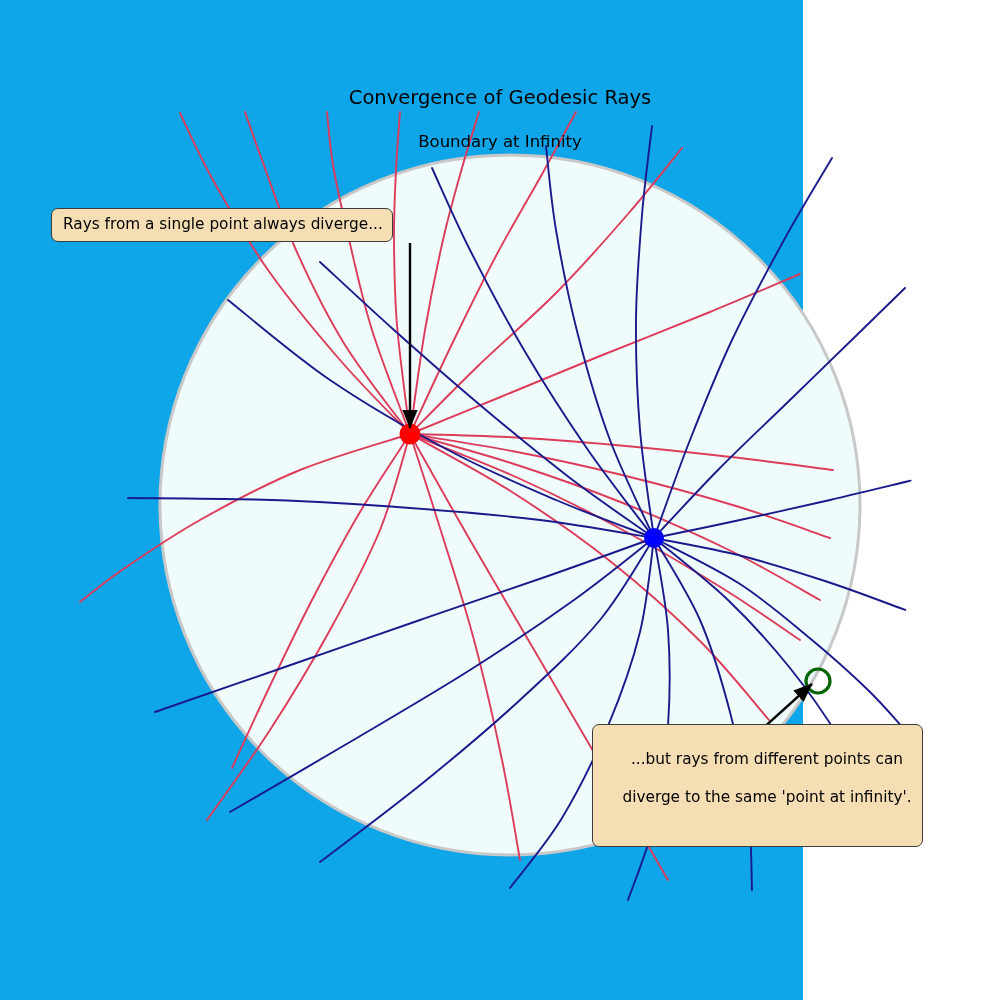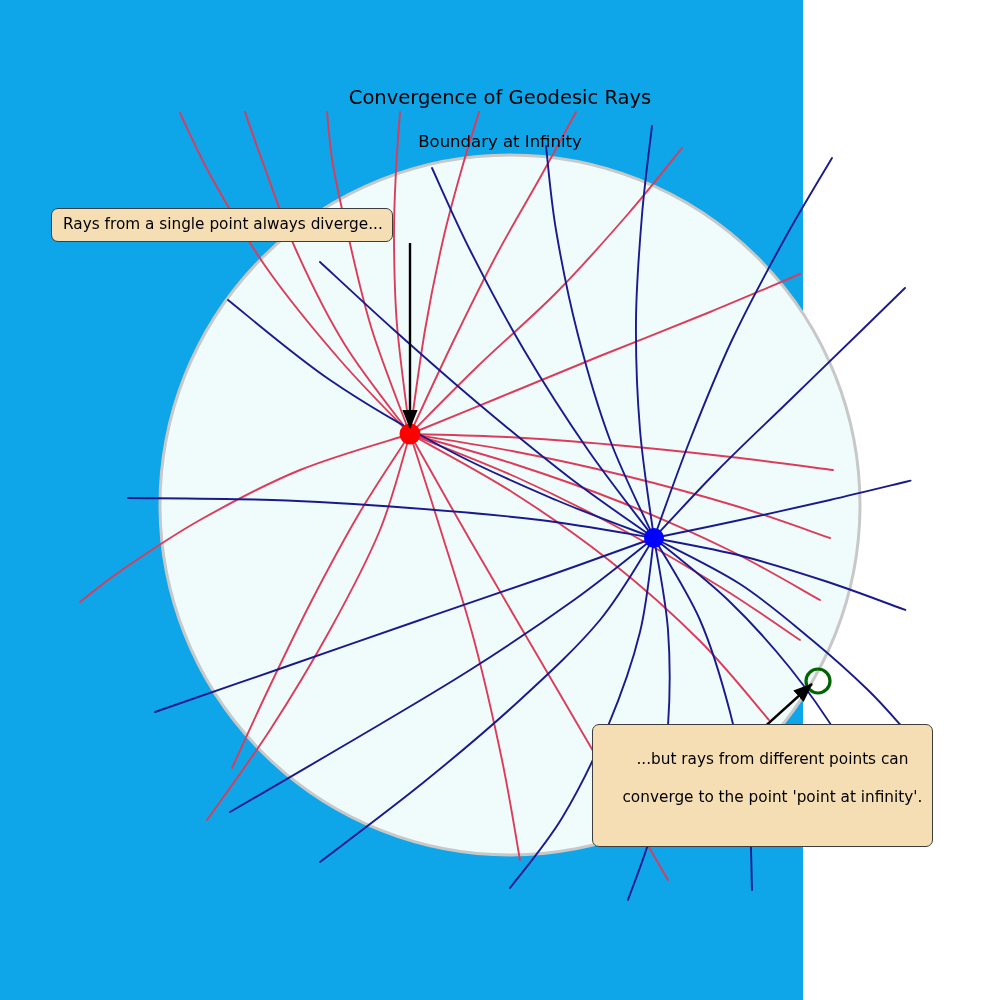--- a/index.html
+++ b/index.html
@@ -135,16 +135,16 @@
       </g>
   </svg>
 
   <div class="title" id="main-title">Convergence of Geodesic Rays</div>
   <div class="title" id="sub-title">Boundary at Infinity</div>
 
   <div class="annot-box" id="annot-1">Rays from a single point always diverge...</div>
 
   <div class="annot-box" id="annot-2">
     <span>...but rays from different points can</span><br>
-    <span>converge to the point 'point at infinity'.</span>
+    <span>diverge to the same 'point at infinity'.</span>
   </div>
 
 </div>
 
 </body></html>

